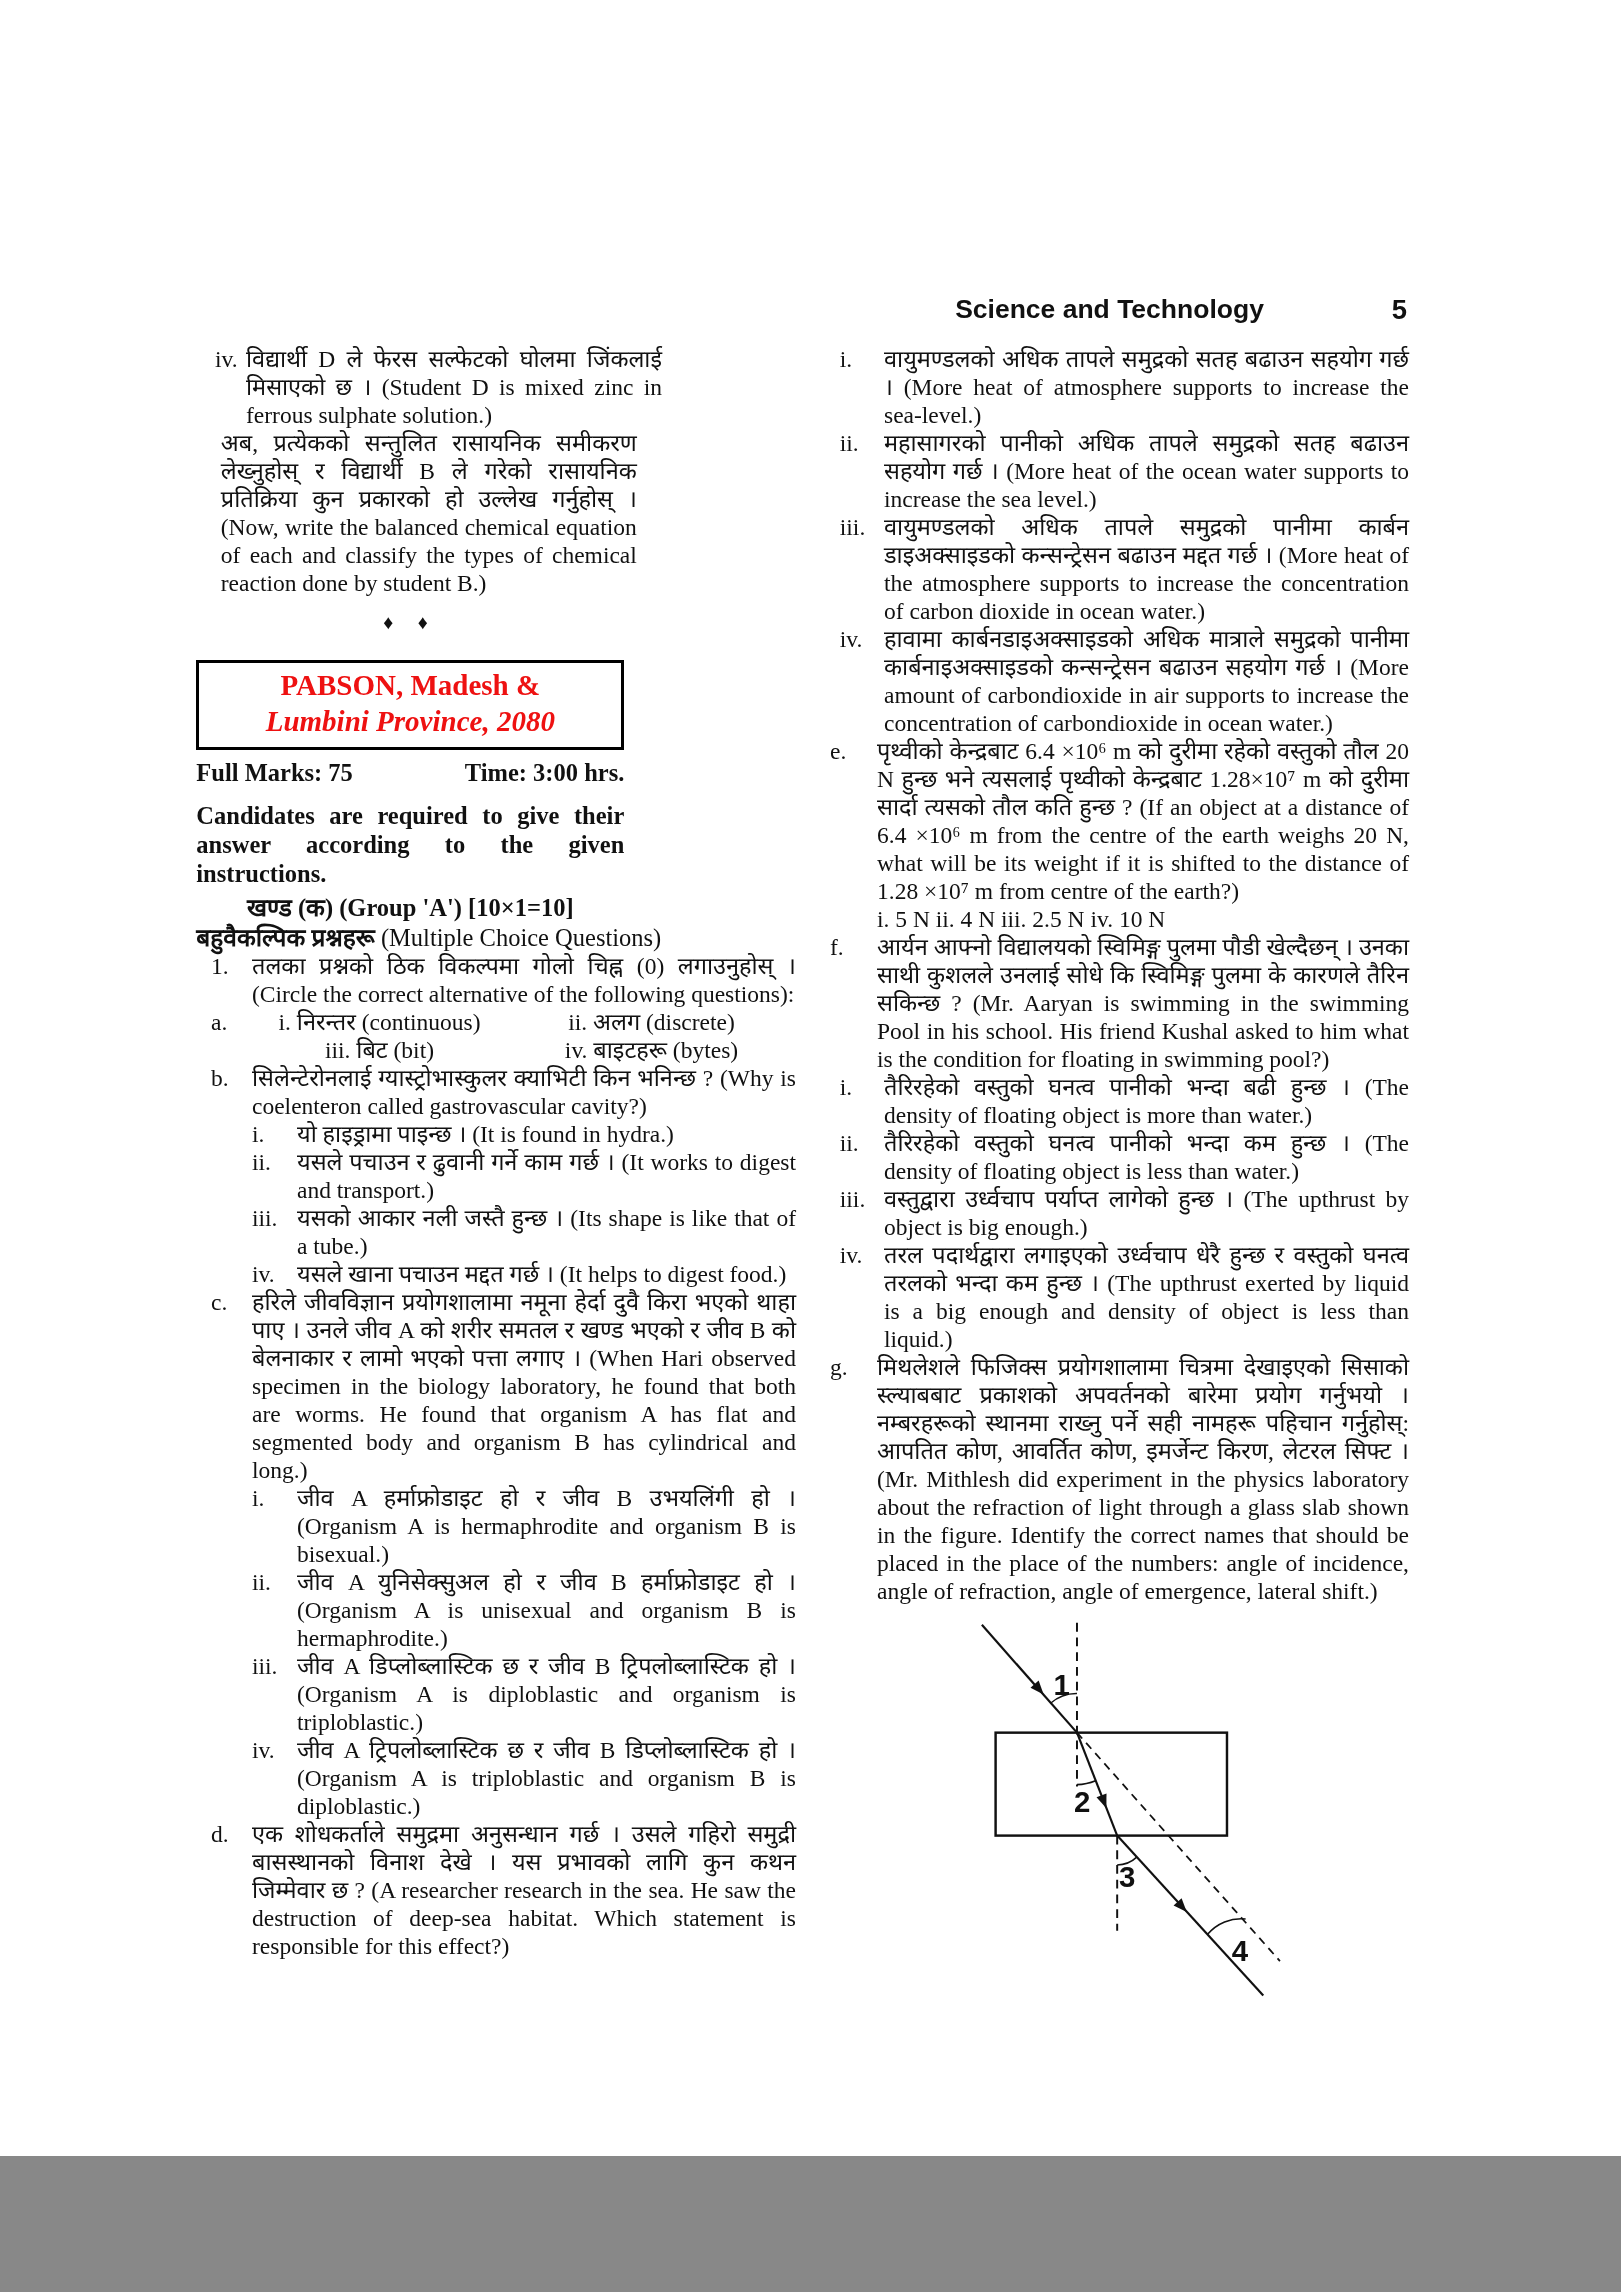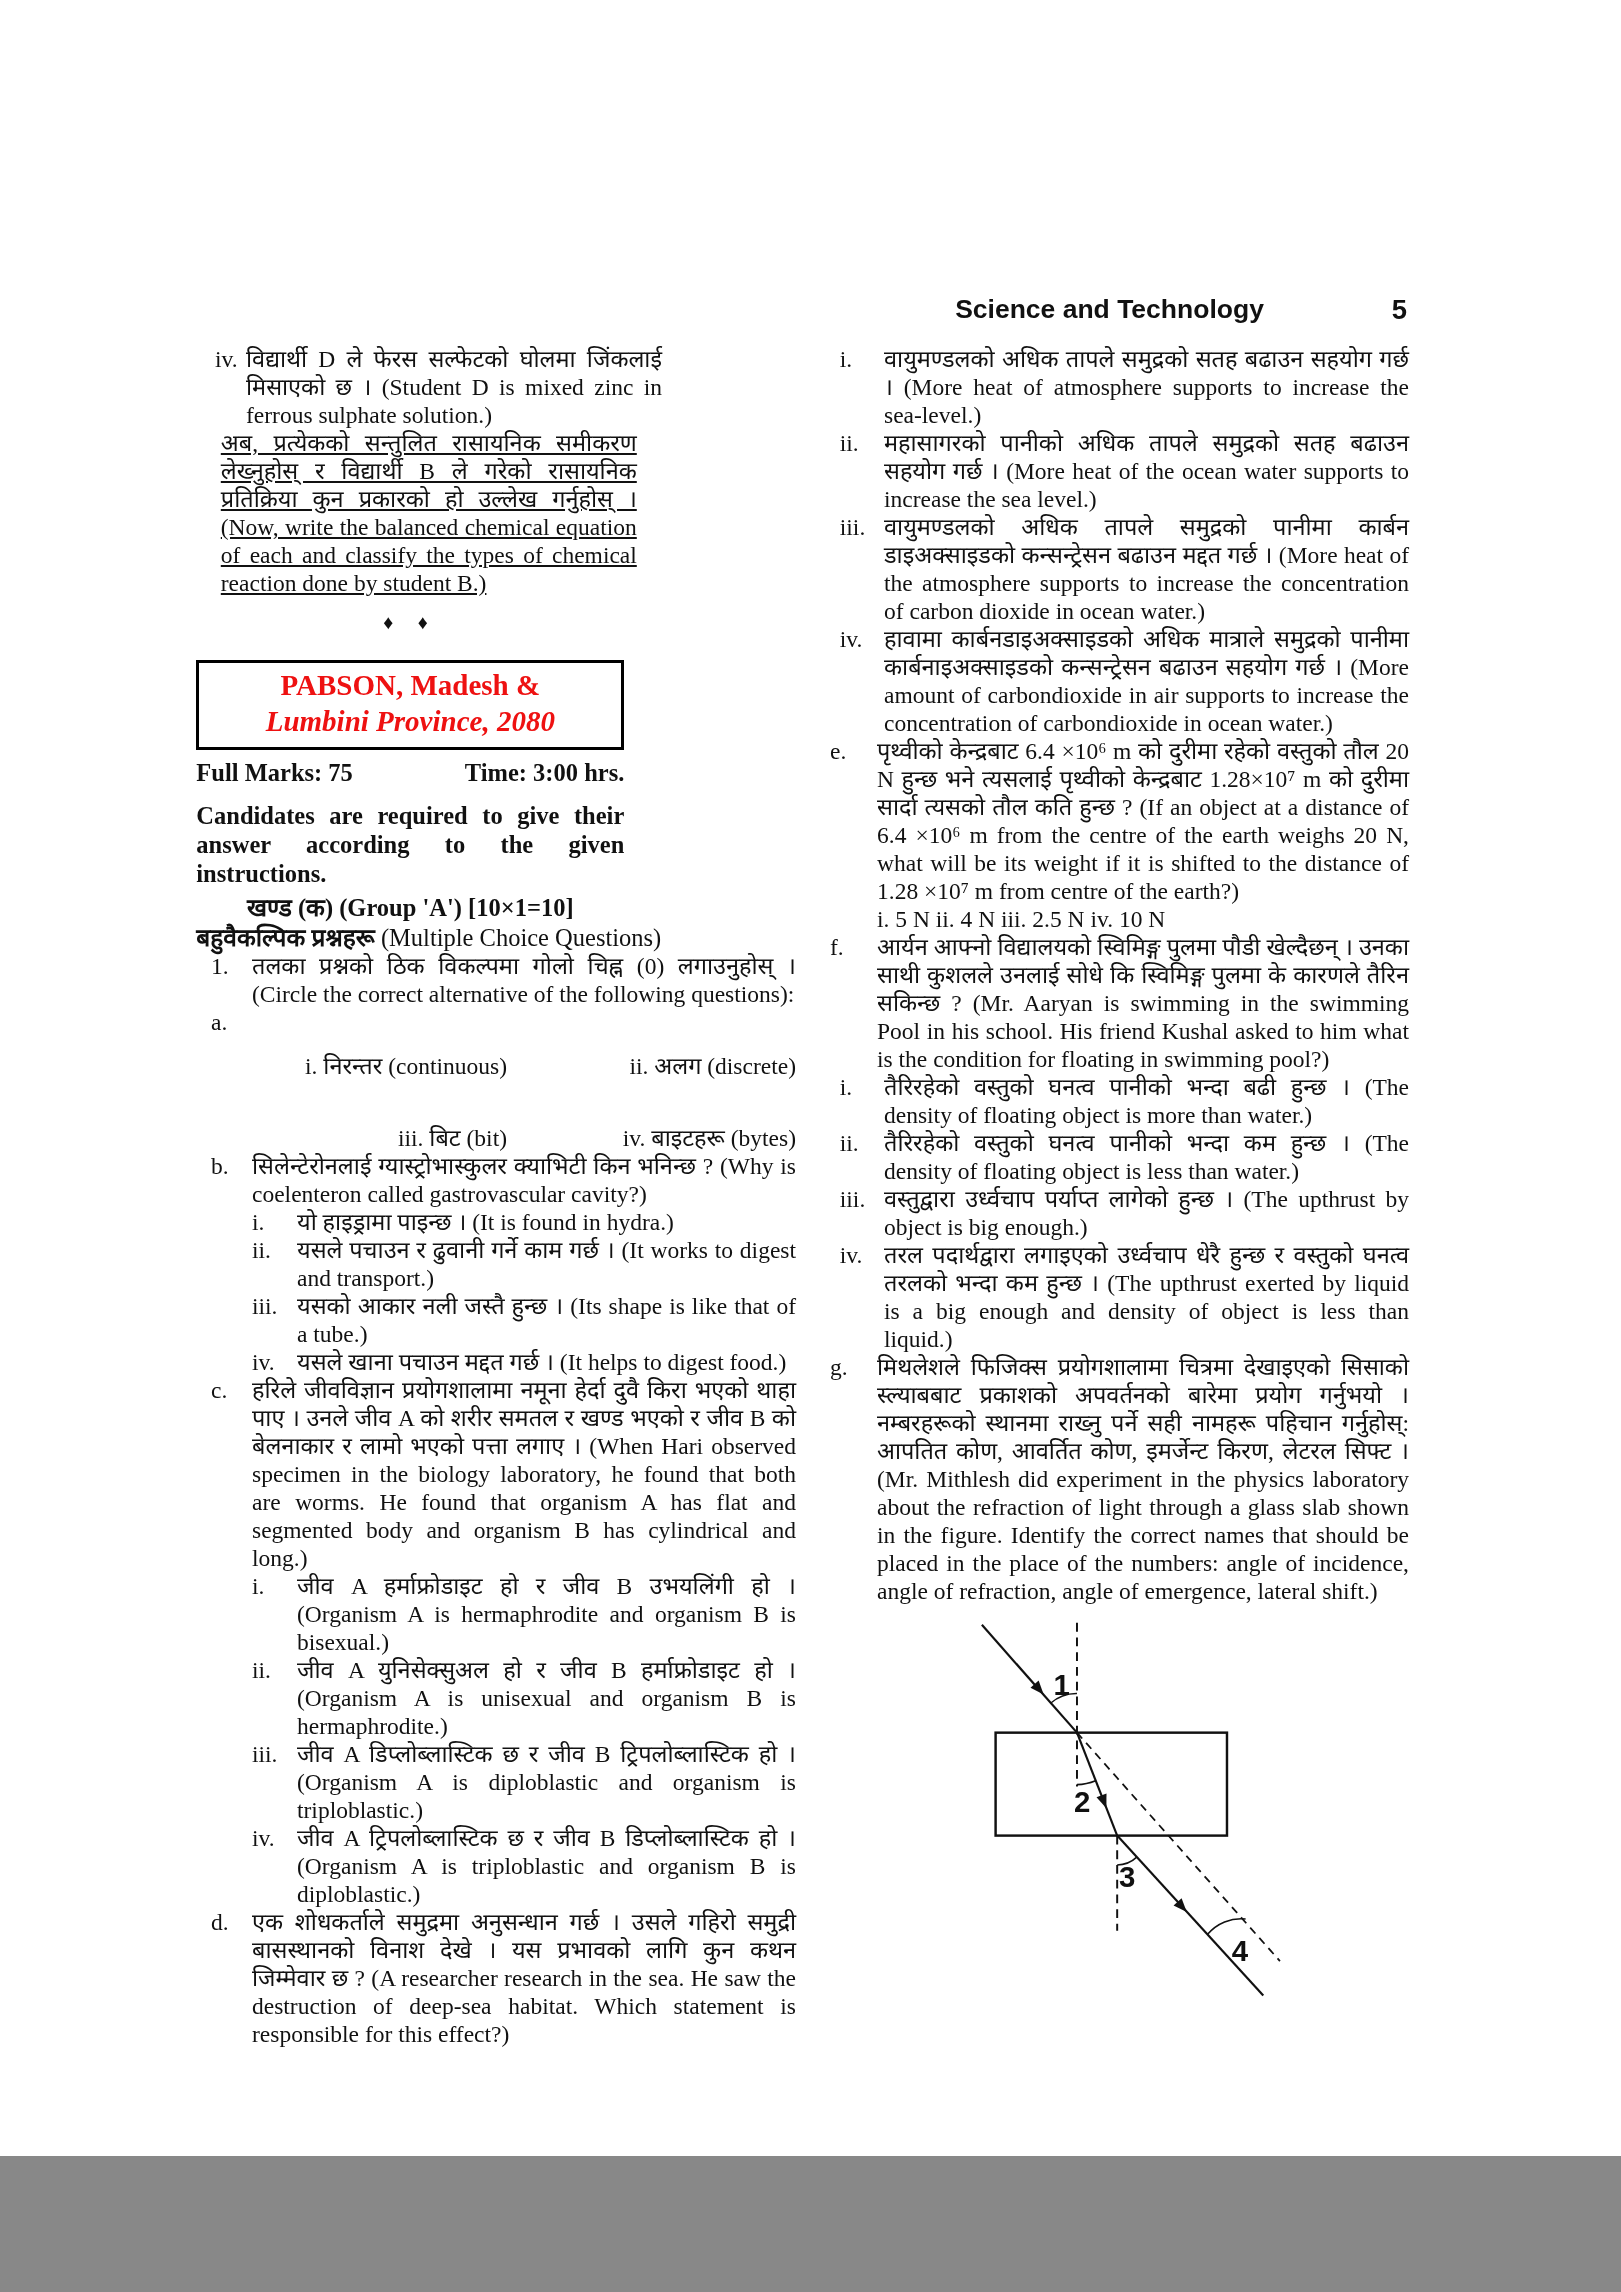--- a/index.html
+++ b/index.html
@@ -18,28 +18,28 @@
   
   .left-col{position:absolute;left:211px;top:345px;width:585px;font-size:23.5px;line-height:28px;}
   .right-col{position:absolute;left:830px;top:345px;width:579px;font-size:23.5px;line-height:28px;}
   
   .q-item{position:relative;padding-left:41px;text-align:justify;}
   .q-item .lbl{position:absolute;left:0;top:0;}
   .q-item.lvl1{padding-left:86px;}
   .q-item.lvl1 .lbl{left:41px;}
   .q-item.lvl2{padding-left:35px;}
   .q-item.lvl2 .lbl{left:3.9px;}
-  .q-item.no-lbl{padding-left:9.8px;text-decoration:underline;}
+  .q-item.no-lbl{padding-left:9.8px;}
   .q-item.narrow{width:416px;}
   .right-col .q-item{padding-left:47px;}
   .right-col .q-item .lbl{left:0;}
   .right-col .q-item.lvl1{padding-left:54px;}
   .right-col .q-item.lvl1 .lbl{left:9.8px;}
   .opts-grid{display:grid;grid-template-columns:255px 1fr;padding-left:41px;}
-  .opt{text-align:right;margin-top:44px;}
+  .opt{text-align:center;}
   .opt-line{padding-left:47px;text-align:left;}
   
   .header-block{width:428px;margin-left:-14.7px;}
   .separator{margin-top:11.8px;text-align:center;font-size:19.6px;letter-spacing:9.8px;}
   .exam-box{
     margin-top:23.5px;border:3.9px solid #000;padding:3.9px 5.9px 7.8px 5.9px;
     text-align:center;font-weight:bold;font-size:29px;line-height:36px;
   }
   .marks-row{display:flex;justify-content:space-between;font-weight:bold;margin-top:8.8px;font-size:24.5px;}
   .instruction{font-weight:bold;text-align:justify;margin-top:14px;font-size:24.5px;line-height:29px;}

